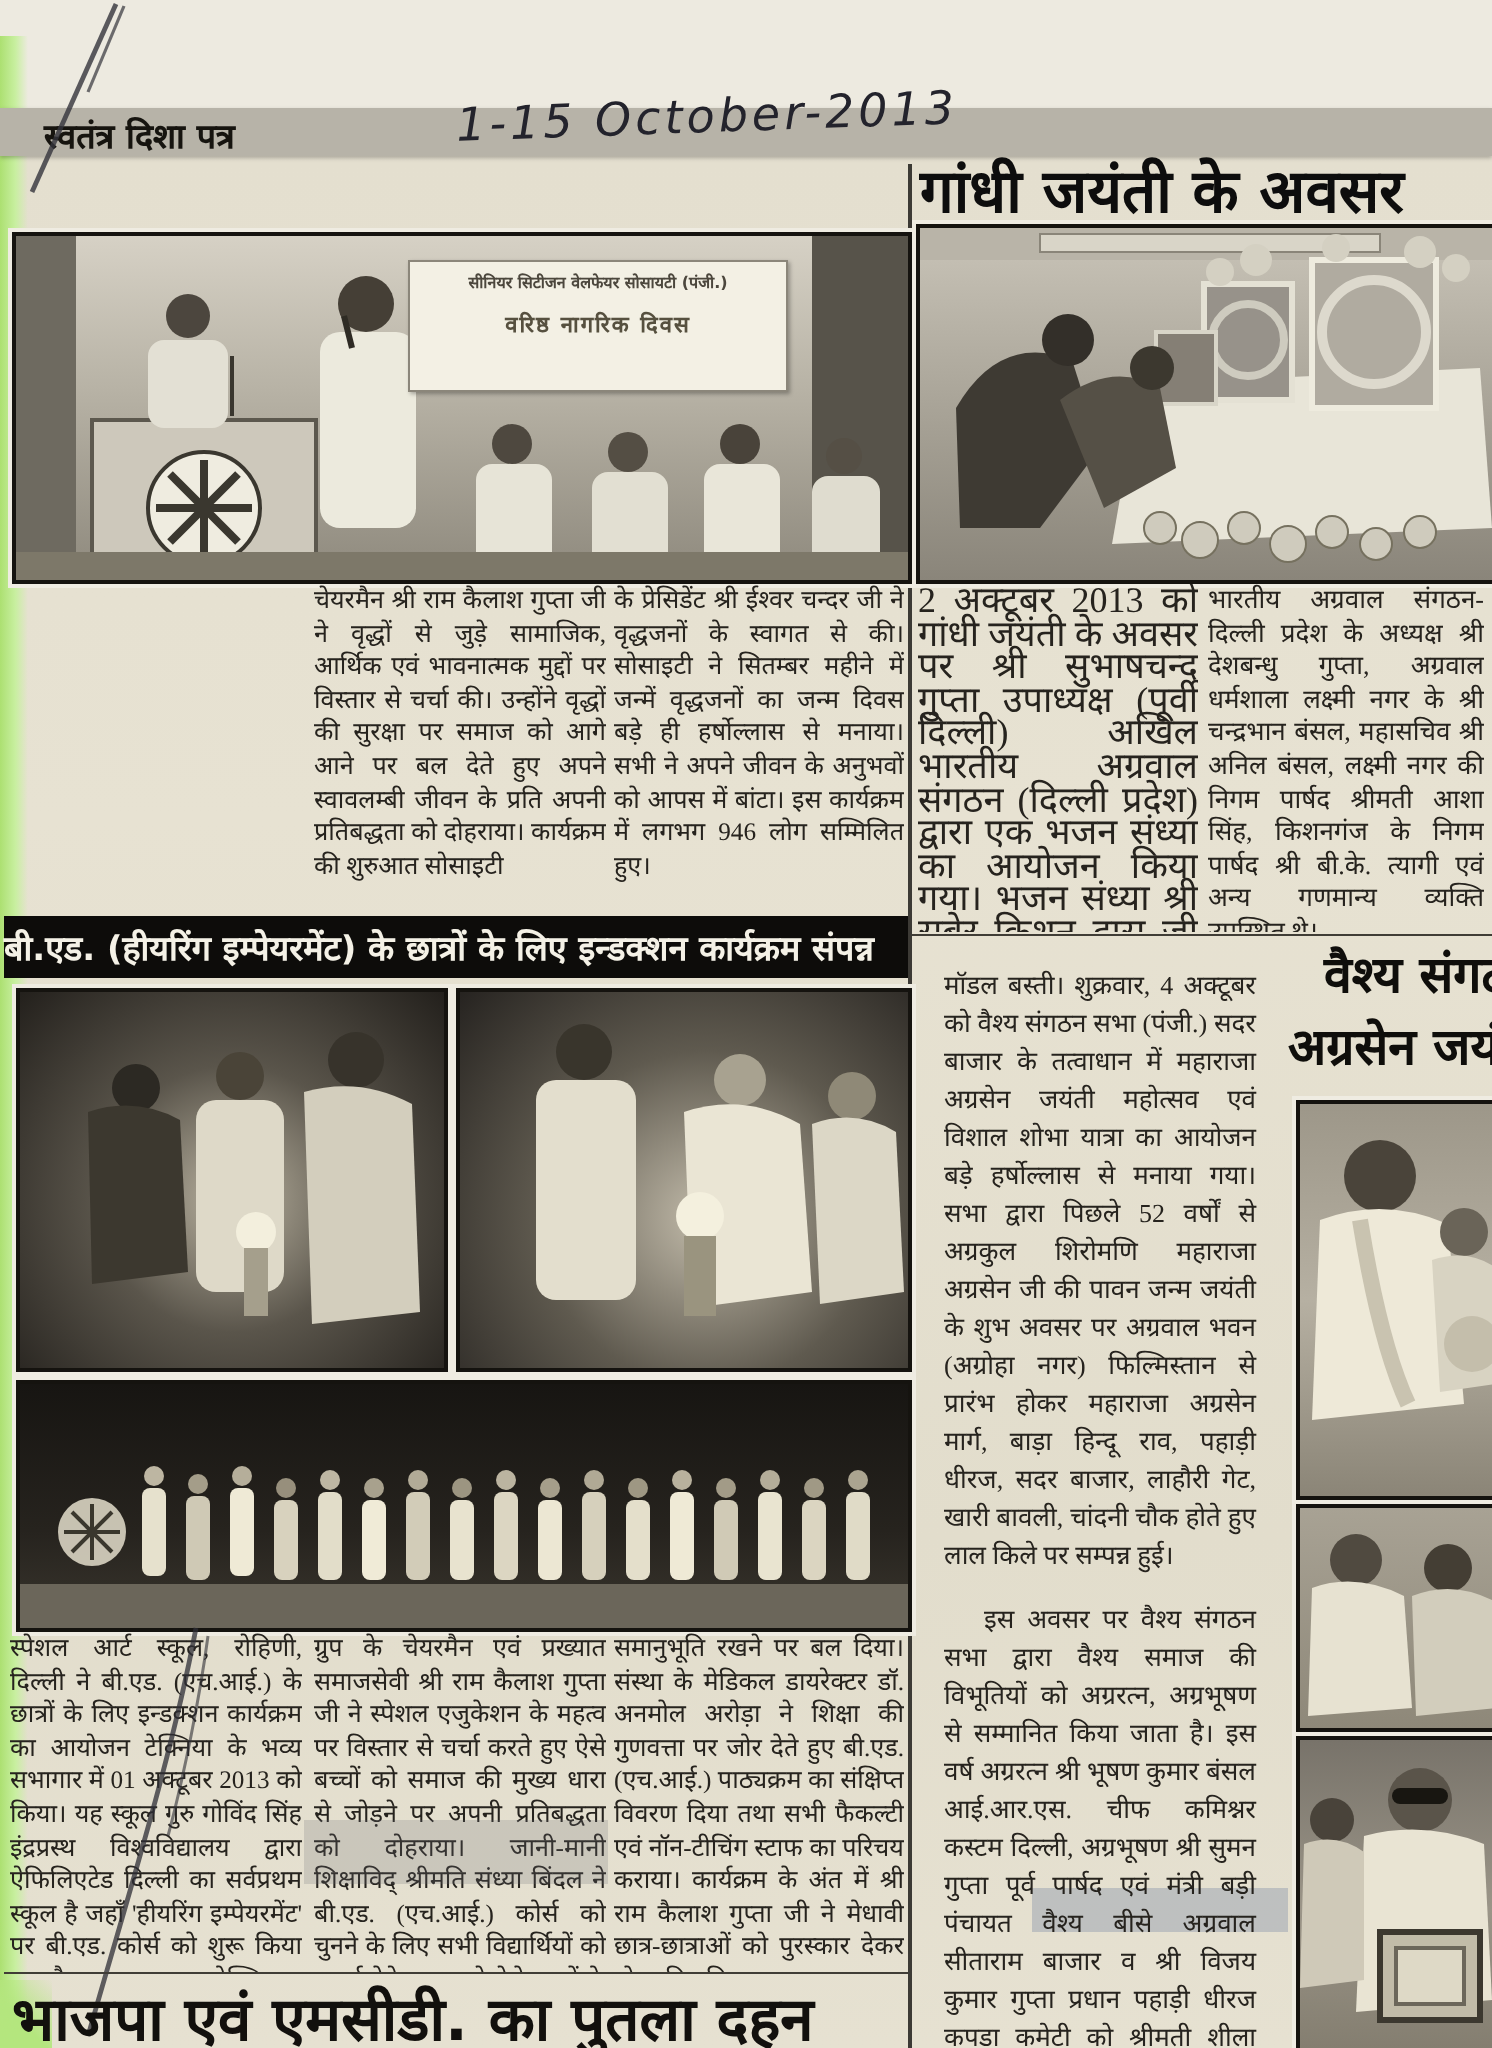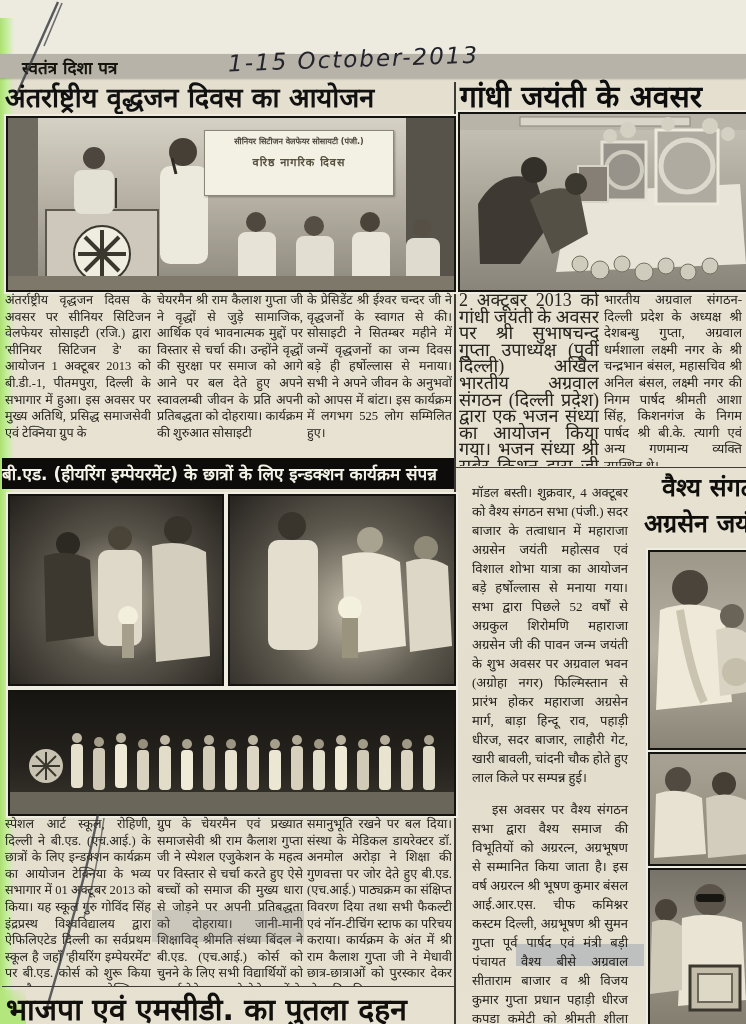--- a/index.html
+++ b/index.html
@@ -73,21 +73,20 @@
 
   <div class="band"></div>
   <div class="paper-name">स्वतंत्र दिशा पत्र</div>
   <div class="hand-date">1-15 October-2013</div>
 
   <svg class="ink" style="left:0;top:0;" width="90" height="100" viewBox="0 0 90 100">
     <path d="M58,2 L16,96" stroke="#33333b" stroke-width="2.4" fill="none" opacity="0.8"></path>
     <path d="M62,3 L44,46" stroke="#33333b" stroke-width="1.6" fill="none" opacity="0.7"></path>
   </svg>
 
-  <div class="headline-left">अंतर्राष्ट्रीय वृद्धजन दिवस का आयोजन</div>
   <div class="headline-right">गांधी जयंती के अवसर</div>
   <div class="vrule-main"></div>
 
   <div class="photo" style="left:6px;top:116px;width:446px;height:172px;background:linear-gradient(180deg,#d6d1c5 0%,#b7b2a5 45%,#8e897d 100%);">
     <svg width="446" height="172" viewBox="0 0 446 172">
       <rect x="398" y="0" width="48" height="172" fill="#57534a"></rect>
       <rect x="0" y="0" width="30" height="172" fill="#6e6a60"></rect>
 
       <rect x="38" y="92" width="112" height="80" fill="#cdc8bb" stroke="#5c584e" stroke-width="2"></rect>
       <circle cx="94" cy="136" r="28" fill="#efece0" stroke="#3a372f" stroke-width="2"></circle>
@@ -117,28 +116,25 @@
           <rect x="398" y="120" width="34" height="46" rx="8" fill="#dfdccf"></rect>
       </g>
       <rect x="0" y="158" width="446" height="14" fill="#7d7869"></rect>
     </svg>
     <div class="banner-box">
       <div class="b1">सीनियर सिटीजन वेलफेयर सोसायटी (पंजी.)</div>
       <div class="b2">वरिष्ठ नागरिक दिवस</div>
     </div>
   </div>
 
-  <div class="col" style="left:5px;top:292px;width:146px;height:166px;">
-    <p>अंतर्राष्ट्रीय वृद्धजन दिवस के अवसर पर सीनियर सिटिजन वेलफेयर सोसाइटी (रजि.) द्वारा 'सीनियर सिटिजन डे' का आयोजन 1 अक्टूबर 2013 को बी.डी.-1, पीतमपुरा, दिल्ली के सभागार में हुआ। इस अवसर पर मुख्य अतिथि, प्रसिद्ध समाजसेवी एवं टेक्निया ग्रुप के</p>
-  </div>
   <div class="col" style="left:157px;top:292px;width:146px;height:166px;">
     <p>चेयरमैन श्री राम कैलाश गुप्ता जी ने वृद्धों से जुड़े सामाजिक, आर्थिक एवं भावनात्मक मुद्दों पर विस्तार से चर्चा की। उन्होंने वृद्धों की सुरक्षा पर समाज को आगे आने पर बल देते हुए अपने स्वावलम्बी जीवन के प्रति अपनी प्रतिबद्धता को दोहराया। कार्यक्रम की शुरुआत सोसाइटी</p>
   </div>
   <div class="col" style="left:307px;top:292px;width:145px;height:166px;">
-    <p>के प्रेसिडेंट श्री ईश्वर चन्दर जी ने वृद्धजनों के स्वागत से की। सोसाइटी ने सितम्बर महीने में जन्में वृद्धजनों का जन्म दिवस बड़े ही हर्षोल्लास से मनाया। सभी ने अपने जीवन के अनुभवों को आपस में बांटा। इस कार्यक्रम में लगभग 525 लोग सम्मिलित हुए।</p>
+    <p>के प्रेसिडेंट श्री ईश्वर चन्दर जी ने वृद्धजनों के स्वागत से की। सोसाइटी ने सितम्बर महीने में जन्में वृद्धजनों का जन्म दिवस बड़े ही हर्षोल्लास से मनाया। सभी ने अपने जीवन के अनुभवों को आपस में बांटा। इस कार्यक्रम में लगभग 946 लोग सम्मिलित हुए।</p>
   </div>
 
   <div class="photo" style="left:458px;top:112px;width:286px;height:176px;background:linear-gradient(180deg,#c9c4b8 0%,#a6a195 55%,#8a857a 100%);">
     <svg width="286" height="176" viewBox="0 0 286 176">
       <rect x="0" y="0" width="286" height="16" fill="#b9b4a8"></rect>
       <rect x="60" y="3" width="170" height="9" fill="#d9d5c8" stroke="#8a8579"></rect>
 
       <path d="M110,78 L280,70 L286,150 L96,158 Z" fill="#e8e5d8"></path>
 
       <rect x="142" y="28" width="44" height="58" fill="#97928a" stroke="#e4e1d4" stroke-width="3"></rect>

